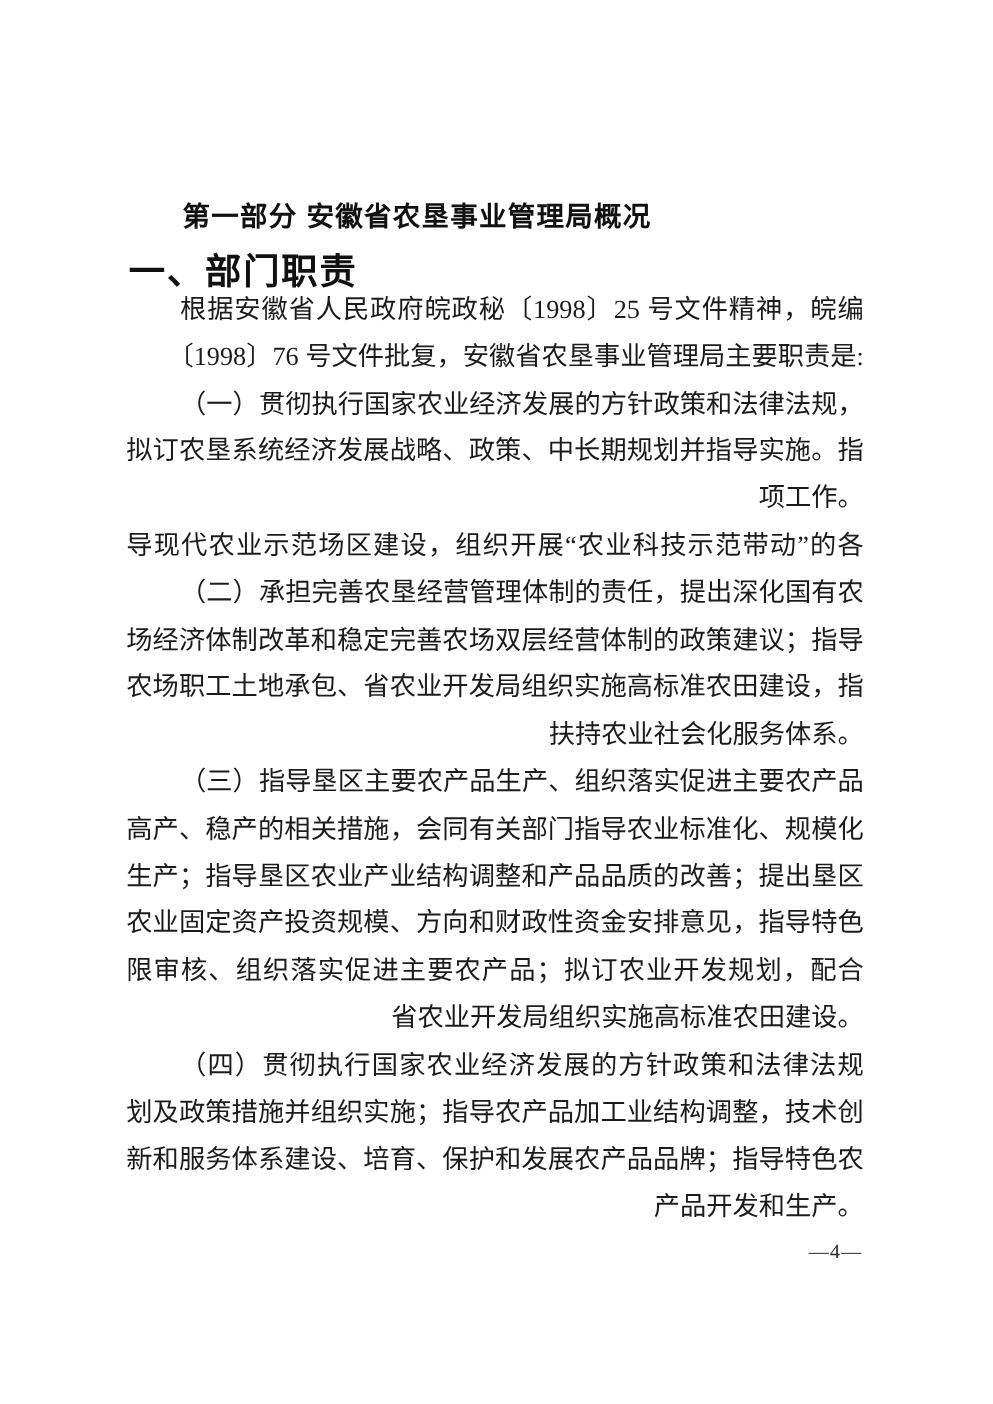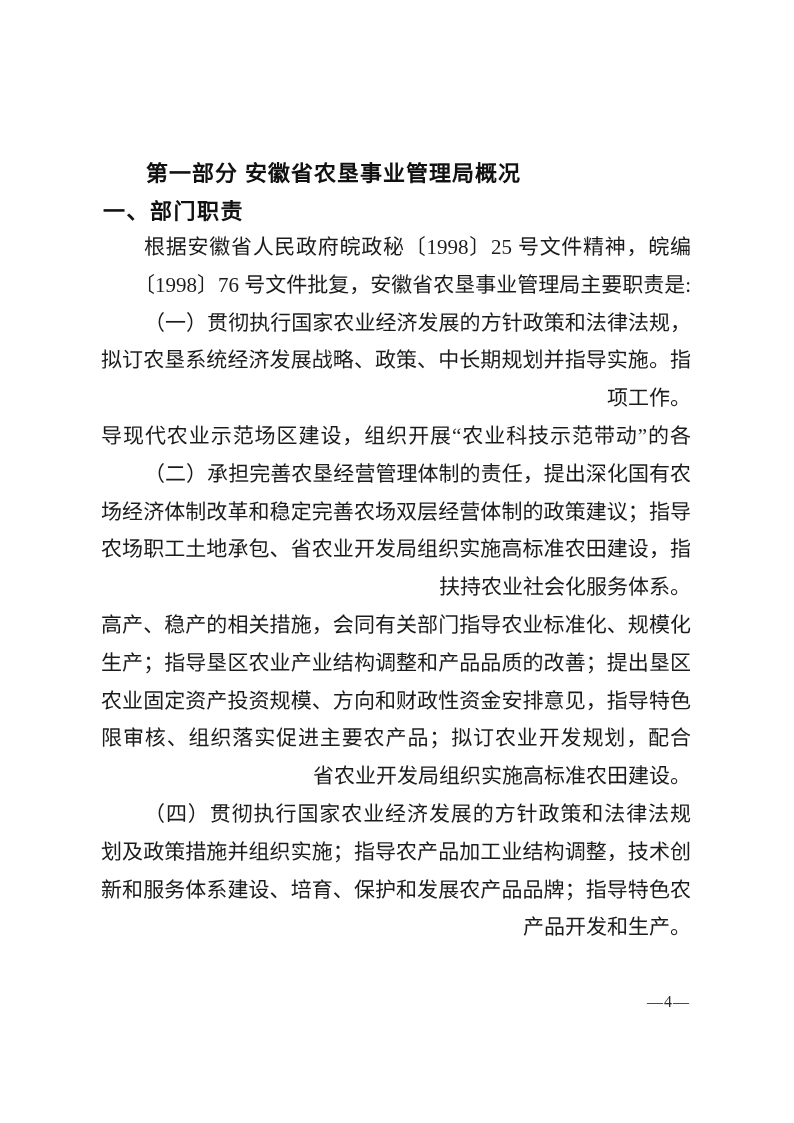--- a/index.html
+++ b/index.html
@@ -27,21 +27,21 @@
     letter-spacing: 1px;
     color: #111111;
     white-space: pre;
   }
   .section-heading {
     position: absolute;
     top: 193px;
     left: 103px;
     margin: 0;
     font-family: "Liberation Sans", "DejaVu Sans", sans-serif;
-    font-size: 22px;
+    font-size: 29px;
     font-weight: bold;
     letter-spacing: 1.5px;
     color: #111111;
   }
   .doc-body {
     position: absolute;
     top: 229px;
     left: 101px;
     width: 590px;
     font-size: 21px;
@@ -88,20 +88,21 @@
       <div class="line indent justify">根据安徽省人民政府皖政秘〔1998〕25 号文件精神，皖编办</div>
       <div class="line">〔1998〕76 号文件批复，安徽省农垦事业管理局主要职责是:</div>
       <div class="line indent justify">（一）贯彻执行国家农业经济发展的方针政策和法律法规，</div>
       <div class="line justify">拟订农垦系统经济发展战略、政策、中长期规划并指导实施。指</div>
       <div class="line">项工作。</div>
       <div class="line justify">导现代农业示范场区建设，组织开展“农业科技示范带动”的各</div>
       <div class="line indent justify">（二）承担完善农垦经营管理体制的责任，提出深化国有农</div>
       <div class="line justify">场经济体制改革和稳定完善农场双层经营体制的政策建议；指导</div>
       <div class="line justify">农场职工土地承包、省农业开发局组织实施高标准农田建设，指导</div>
       <div class="line">扶持农业社会化服务体系。</div>
+      <div class="line indent justify">（三）指导垦区主要农产品生产、组织落实促进主要农产品</div>
       <div class="line justify">高产、稳产的相关措施，会同有关部门指导农业标准化、规模化</div>
       <div class="line justify">生产；指导垦区农业产业结构调整和产品品质的改善；提出垦区</div>
       <div class="line justify">农业固定资产投资规模、方向和财政性资金安排意见，指导特色农</div>
       <div class="line justify">限审核、组织落实促进主要农产品；拟订农业开发规划，配合</div>
       <div class="line">省农业开发局组织实施高标准农田建设。</div>
       <div class="line indent justify">（四）贯彻执行国家农业经济发展的方针政策和法律法规</div>
       <div class="line justify">划及政策措施并组织实施；指导农产品加工业结构调整，技术创</div>
       <div class="line justify">新和服务体系建设、培育、保护和发展农产品品牌；指导特色农</div>
       <div class="line">产品开发和生产。</div>
     </div>

